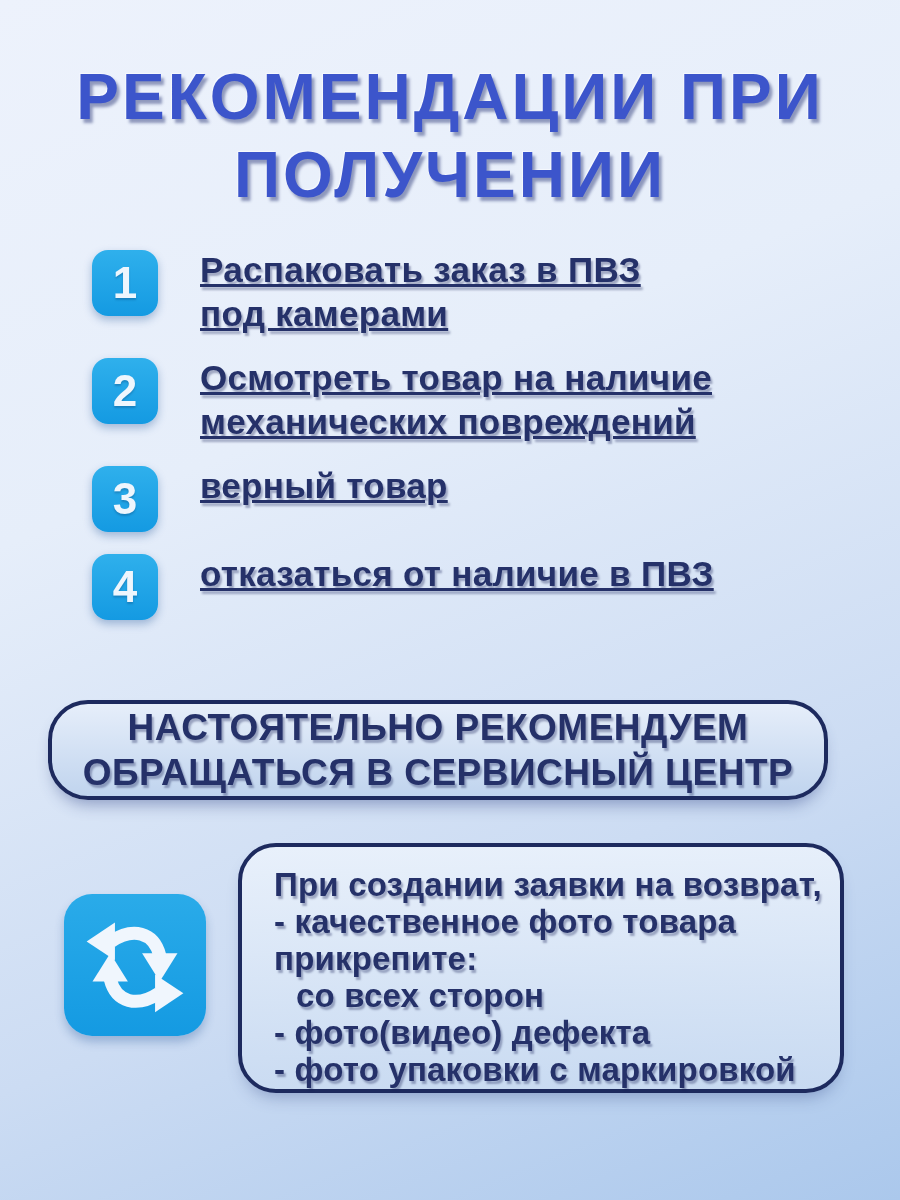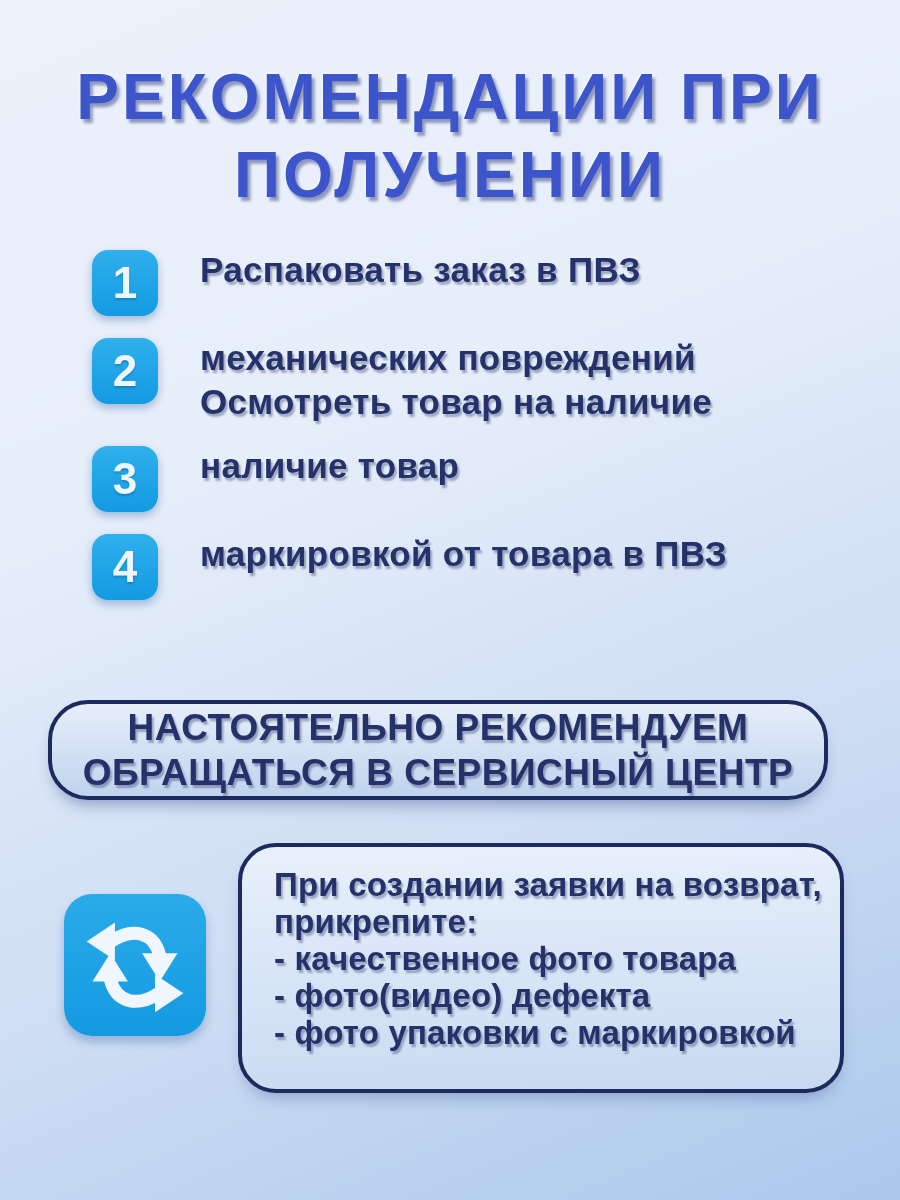--- a/index.html
+++ b/index.html
@@ -36,21 +36,21 @@
     font-size:44px;font-weight:800;
     text-shadow:0 2px 2px rgba(10,60,110,0.3);
   }
   .step-text{
     font-size:35px;font-weight:800;
     line-height:44px;
     color:#253169;
     letter-spacing:0.3px;
     text-shadow:2px 3px 2px rgba(25,35,90,0.35);
   }
-  .step-text span{display:block;}
+  .step-text span{display:block;text-decoration:underline;}
   
   .service-box{
     position:absolute;top:700px;left:48px;
     width:780px;height:100px;
     box-sizing:border-box;
     border:4px solid #1d2a5e;
     border-radius:40px;
     background:linear-gradient(180deg,#e6eefa 0%,#c0d4ee 100%);
     box-shadow:0 10px 16px -6px rgba(45,65,130,0.45);
     display:flex;flex-direction:column;align-items:center;justify-content:center;
@@ -98,42 +98,43 @@
     <span>РЕКОМЕНДАЦИИ</span>
     <span>ПРИ ПОЛУЧЕНИИ</span>
   </div>
 
   <div class="steps">
 
     <div class="step">
       <div class="badge">1</div>
       <div class="step-text">
         <span>Распаковать заказ в ПВЗ</span>
+        <span>под камерами</span>
       </div>
     </div>
 
     <div class="step">
       <div class="badge">2</div>
       <div class="step-text">
+        <span>Осмотреть товар на наличие</span>
         <span>механических повреждений</span>
-        <span>Осмотреть товар на наличие</span>
       </div>
     </div>
 
     <div class="step">
       <div class="badge">3</div>
       <div class="step-text">
-        <span>наличие товар</span>
+        <span>верный товар</span>
       </div>
     </div>
 
     <div class="step">
       <div class="badge">4</div>
       <div class="step-text">
-        <span>маркировкой от товара в ПВЗ</span>
+        <span>отказаться от наличие в ПВЗ</span>
       </div>
     </div>
 
   </div>
 
   <div class="service-box">
     <span>НАСТОЯТЕЛЬНО РЕКОМЕНДУЕМ</span>
     <span>ОБРАЩАТЬСЯ В СЕРВИСНЫЙ ЦЕНТР</span>
   </div>
 
@@ -149,19 +150,20 @@
           <path d="M30 30 C 48 18, 66 22, 71 42" fill="none" stroke="#f0f6fd" stroke-width="11"></path>
           <polygon points="33,14 9,30 33,46"></polygon>
           <polygon points="56,40 86,40 71,64"></polygon>
         </g>
       </g>
     </svg>
   </div>
 
   <div class="return-box">
     <span>При создании заявки на возврат,</span>
+    <span>- качественное фото товара</span>
     <span>прикрепите:</span>
-    <span>- качественное фото товара</span>
+    <span class="indent">со всех сторон</span>
     <span>- фото(видео) дефекта</span>
     <span>- фото упаковки с маркировкой</span>
   </div>
 
 </div>
 
 </body></html>

